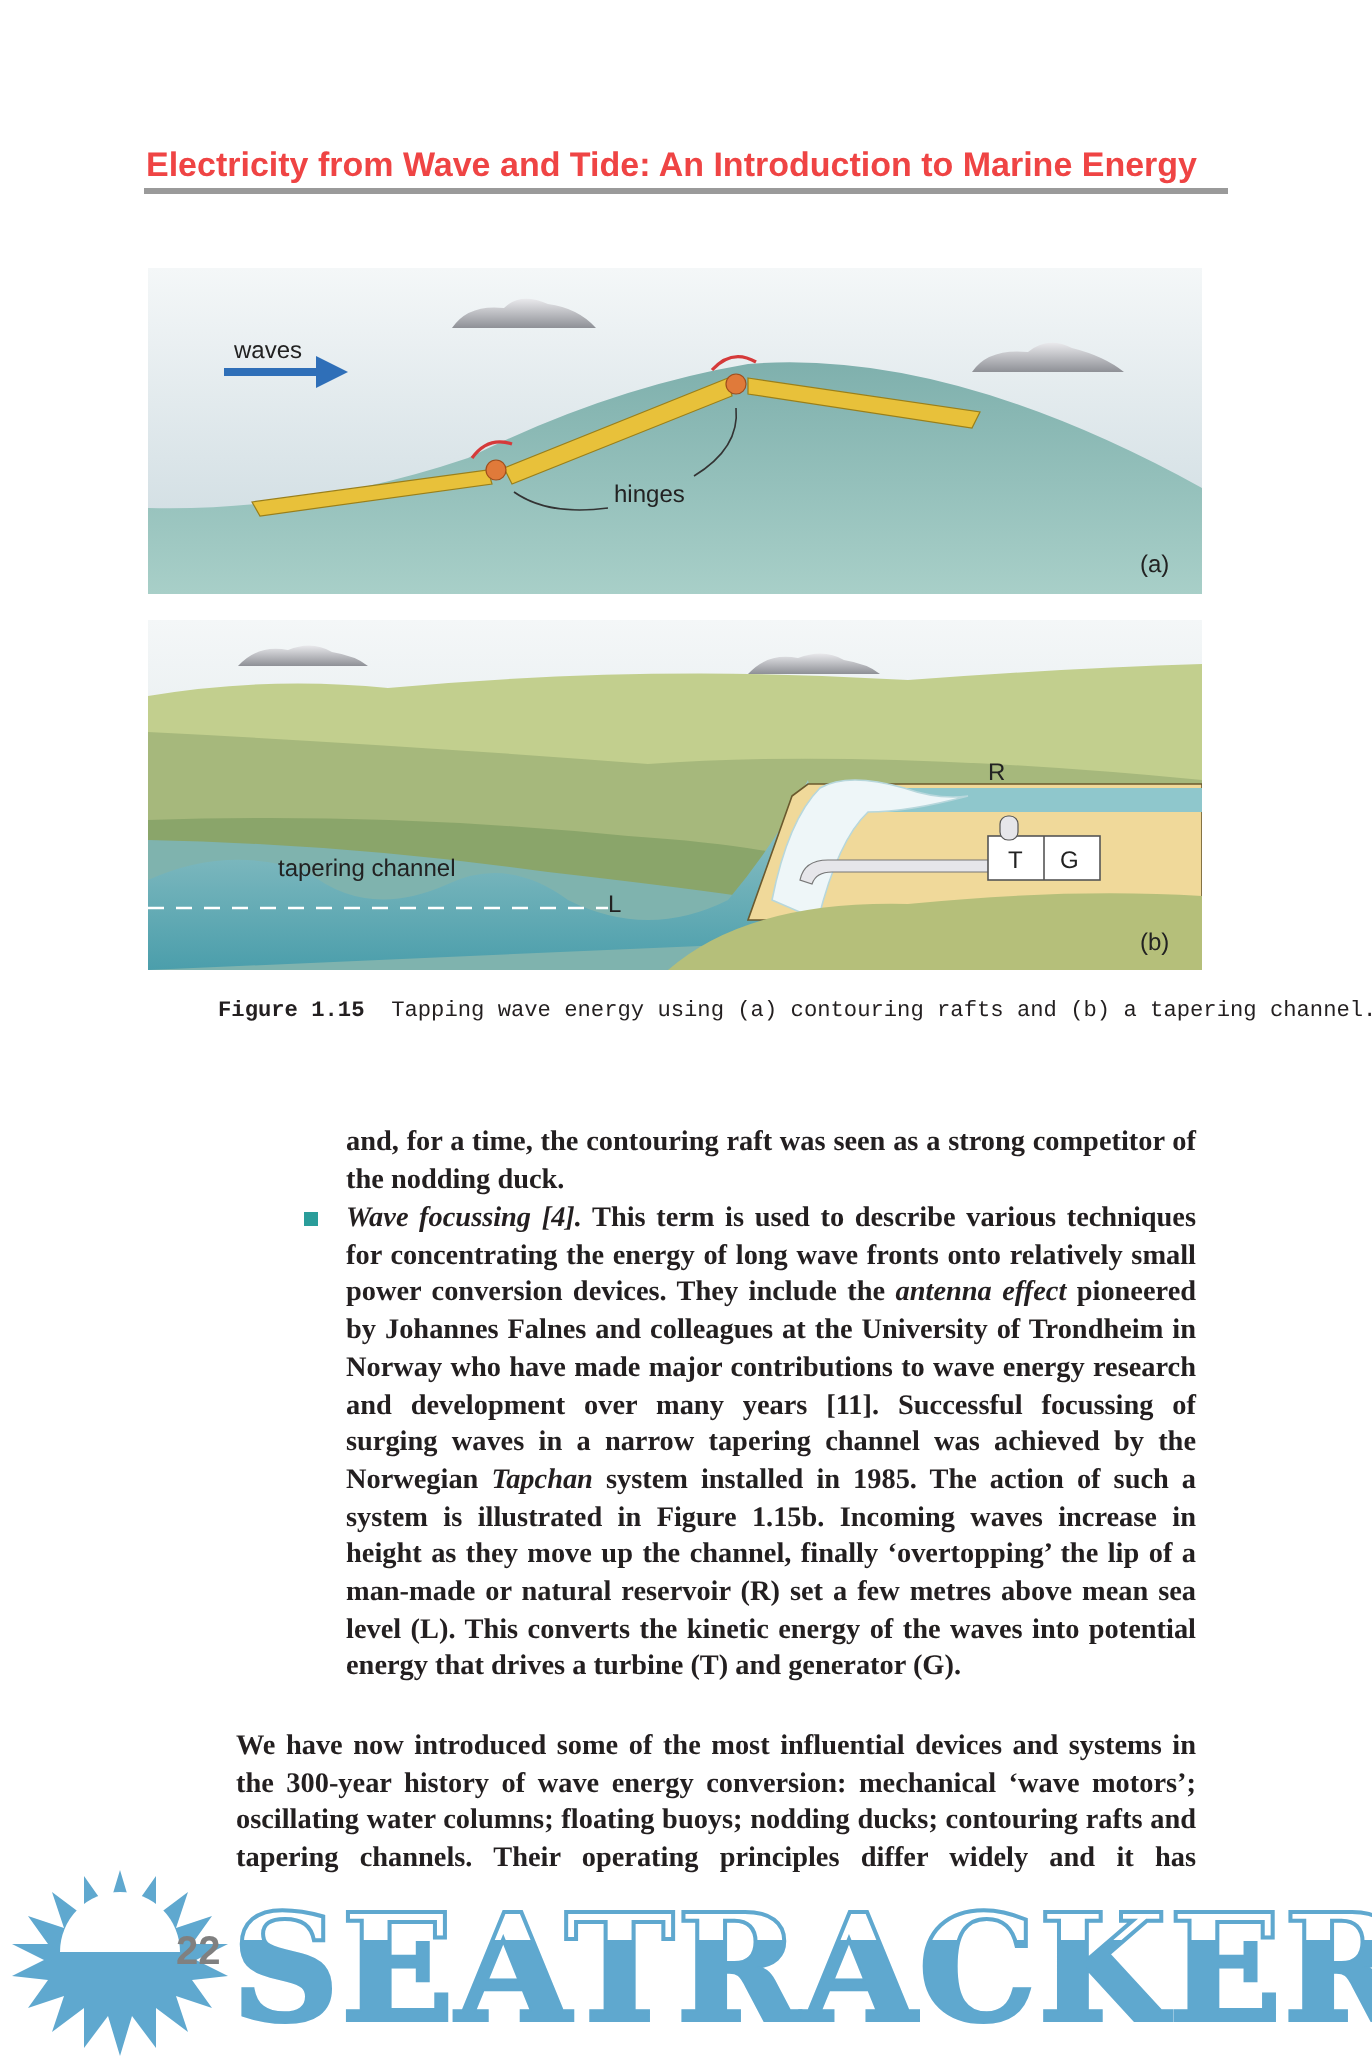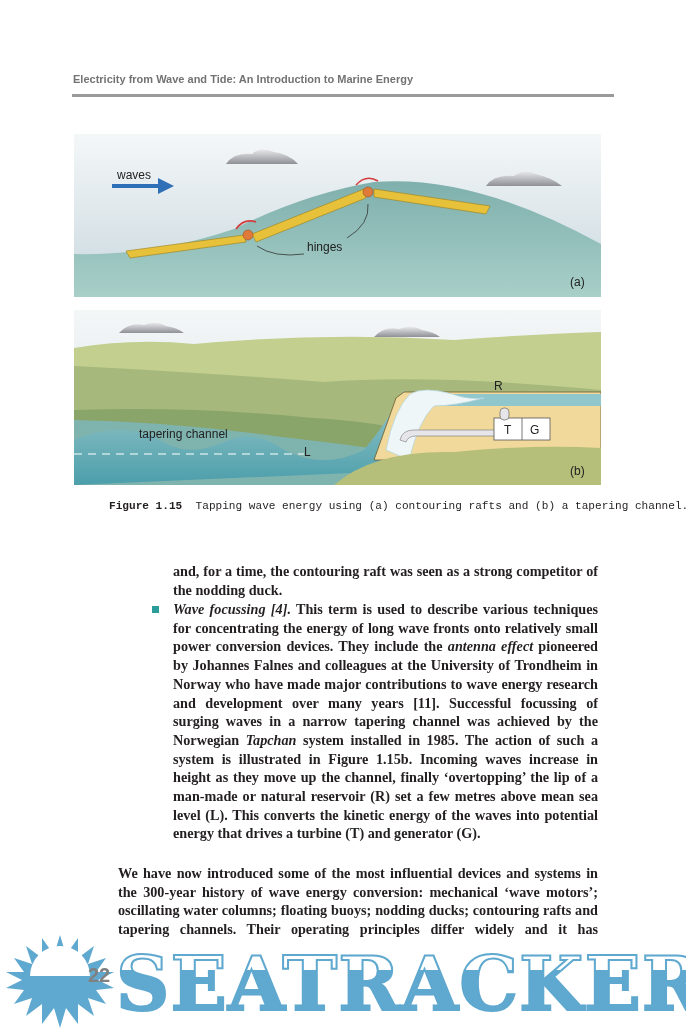--- a/index.html
+++ b/index.html
@@ -1,17 +1,17 @@
 <!DOCTYPE html>
 <html><head>
 <meta charset="utf-8">
 <style>
   html, body { margin:0; padding:0; background:#ffffff; }
   body { width:686px; height:1033px; position:relative; overflow:hidden; font-family:"Liberation Serif", serif; color:#231f20; }
-  .running-head { position:absolute; left:73px; top:73px; font-family:"Liberation Sans", sans-serif; font-weight:bold; font-size:11px; color:#737373; letter-spacing:0; white-space:nowrap; }
+  .running-head { position:absolute; left:73px; top:73px; font-family:"Liberation Sans", sans-serif; font-weight:bold; font-size:17px; color:#ef4444; letter-spacing:0; white-space:nowrap; }
   .head-rule { position:absolute; left:72px; top:94px; width:542px; height:3px; background:#9a9a9a; }
 
   .panel { position:absolute; left:74px; width:527px; overflow:hidden; }
   .panel-a { top:134px; height:163px;text-align:right; }
   .panel-b { top:310px; height:175px; }
   .panel svg { display:block; width:100%; height:100%; }
   .lbl { font-family:"Liberation Sans", sans-serif; font-size:12px; fill:#222; }
 
   .caption { position:absolute; left:73px; top:500px; font-family:Liberation Mono, monospace; font-size:11.1px; color:#231f20; white-space:nowrap;padding-left:36px; }
   .caption b { font-weight:bold; }

